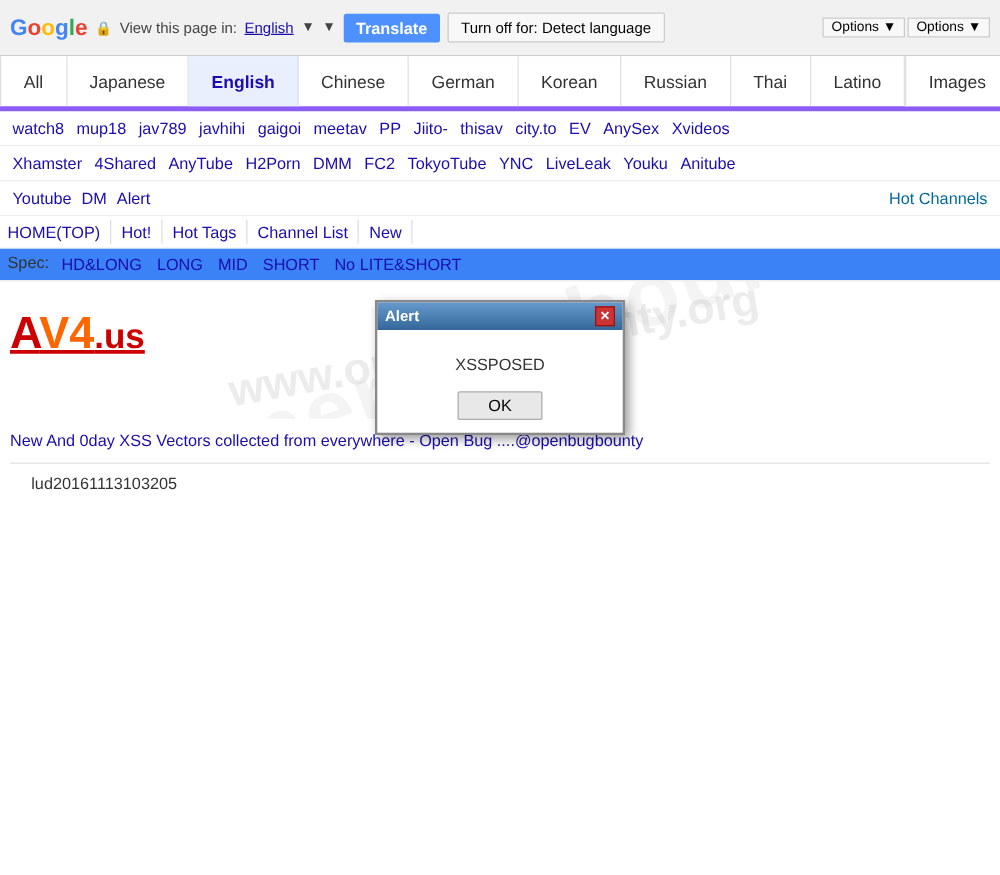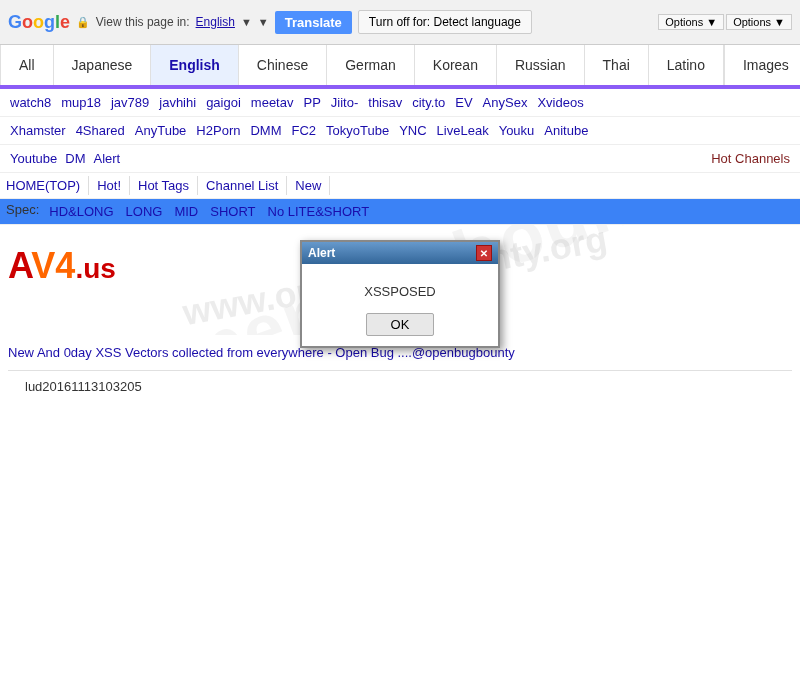--- a/index.html
+++ b/index.html
@@ -123,20 +123,21 @@
       position: absolute;
       top: 20px;
       left: 8px;
       display: flex;
       align-items: center;
     }
     .av4-logo {
       font-size: 36px;
       font-weight: bold;
       color: #cc0000;
+      text-decoration: underline;
     }
     .av4-logo .av-part { color: #cc0000; }
     .av4-logo .four-part { color: #ff6600; }
     .av4-logo .us-part { color: #cc0000; font-size: 28px; }
     .av4-text { font-size: 14px; color: #aaa; margin-left: 10px; font-style: italic; }
 
     
     .nav-row {
       padding: 3px 6px;
       border-bottom: 1px solid #eee;
@@ -151,21 +152,21 @@
       text-decoration: none;
       font-size: 13px;
       padding: 2px 8px;
       cursor: pointer;
       white-space: nowrap;
       border-right: 1px solid #ddd;
     }
     .nav-link:first-child { padding-left: 0; }
     .nav-right {
       margin-left: auto;
-      color: #7f1d1d;
+      color: #0369a1;
       font-size: 13px;
       cursor: pointer;
     }
 
     .spec-row {
       padding: 3px 6px;
       border-bottom: 1px solid #eee;
       display: flex;
       flex-wrap: wrap;
       gap: 0;

